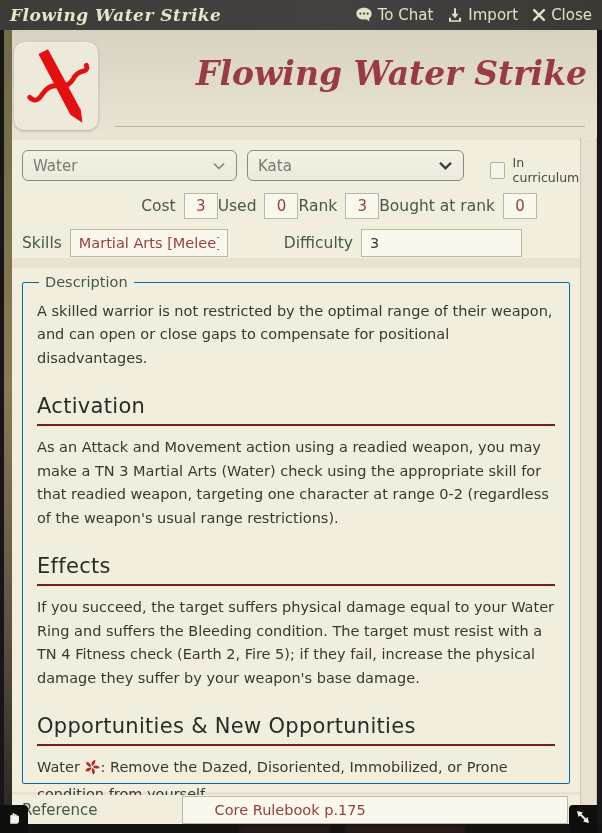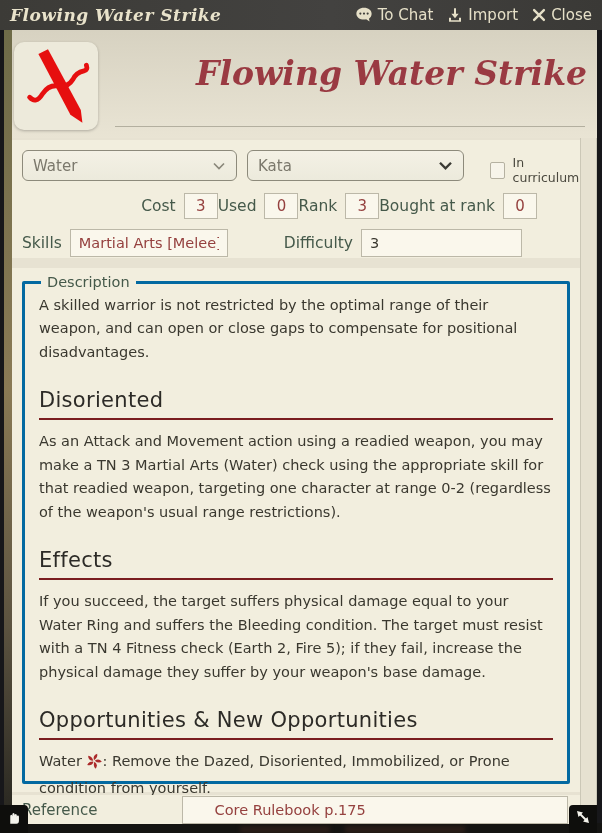--- a/index.html
+++ b/index.html
@@ -70,24 +70,24 @@
     display:flex; align-items:center; }
   .text-input { height:28px; background:#faf7ec; border:1px solid #bcb8a8; padding:0 8px;
     font-size:14.5px; font-family:"DejaVu Sans", sans-serif; }
   .skills-input { width:158px; margin-left:8px; color:#95413f; }
   .difficulty-label { margin-left:56px; }
   .difficulty-input { width:161px; margin-left:8px; color:#3a382f; }
 
   
   .panel-section { position:absolute; left:0; top:238px; width:568px; height:524px; background:#f2eede; }
   .panel-section fieldset { position:absolute; left:10px; top:6px; width:548px; height:510px;
-    border:3px solid #0369a1; border-radius:2px; padding:4px 14px 10px 14px; }
+    border:1px solid #0369a1; border-radius:2px; padding:4px 14px 10px 14px; }
   .panel-section legend { color:#45594a; font-size:14.5px; padding:0 6px; margin-left:2px; }
   .body-text { color:#3a382f; font-size:14.5px; line-height:1.62; }
-  .desc-p { }
+  .desc-p { margin-top:6px; }
   .section h2 { margin-top:24px; font-size:21px; font-weight:normal; color:#2c2a26;
     border-bottom:2px solid #7a1d1f; padding-bottom:6px; margin-bottom:10px; letter-spacing:.3px; }
   .section p { margin-top:4px; }
   .opp-icon { display:inline-block; vertical-align:-3px; }
 
   
   .ref-row { position:absolute; left:0; top:765px; width:568px; height:29px; background:#f2eede;
     display:flex; align-items:center; }
   .ref-label { margin-left:10px; font-size:15px; }
   .ref-input { width:386px; margin-left:84px; color:#95413f;padding-left:32px; }
@@ -212,21 +212,21 @@
         <input class="text-input difficulty-input" value="3" style="">
       </div>
     </div>
 
     <div class="panel-section">
       <fieldset>
         <legend>Description</legend>
         <p class="body-text desc-p">A skilled warrior is not restricted by the optimal range of their weapon, and can open or close gaps to compensate for positional disadvantages.</p>
 
         <div class="section">
-          <h2>Disoriented</h2>
+          <h2>Activation</h2>
           <p class="body-text">As an Attack and Movement action using a readied weapon, you may make a TN 3 Martial Arts (Water) check using the appropriate skill for that readied weapon, targeting one character at range 0-2 (regardless of the weapon's usual range restrictions).</p>
         </div>
 
         <div class="section">
           <h2>Effects</h2>
           <p class="body-text">If you succeed, the target suffers physical damage equal to your Water Ring and suffers the Bleeding condition. The target must resist with a TN 4 Fitness check (Earth 2, Fire 5); if they fail, increase the physical damage they suffer by your weapon's base damage.</p>
         </div>
 
         <div class="section">
           <h2>Opportunities &amp; New Opportunities</h2>

